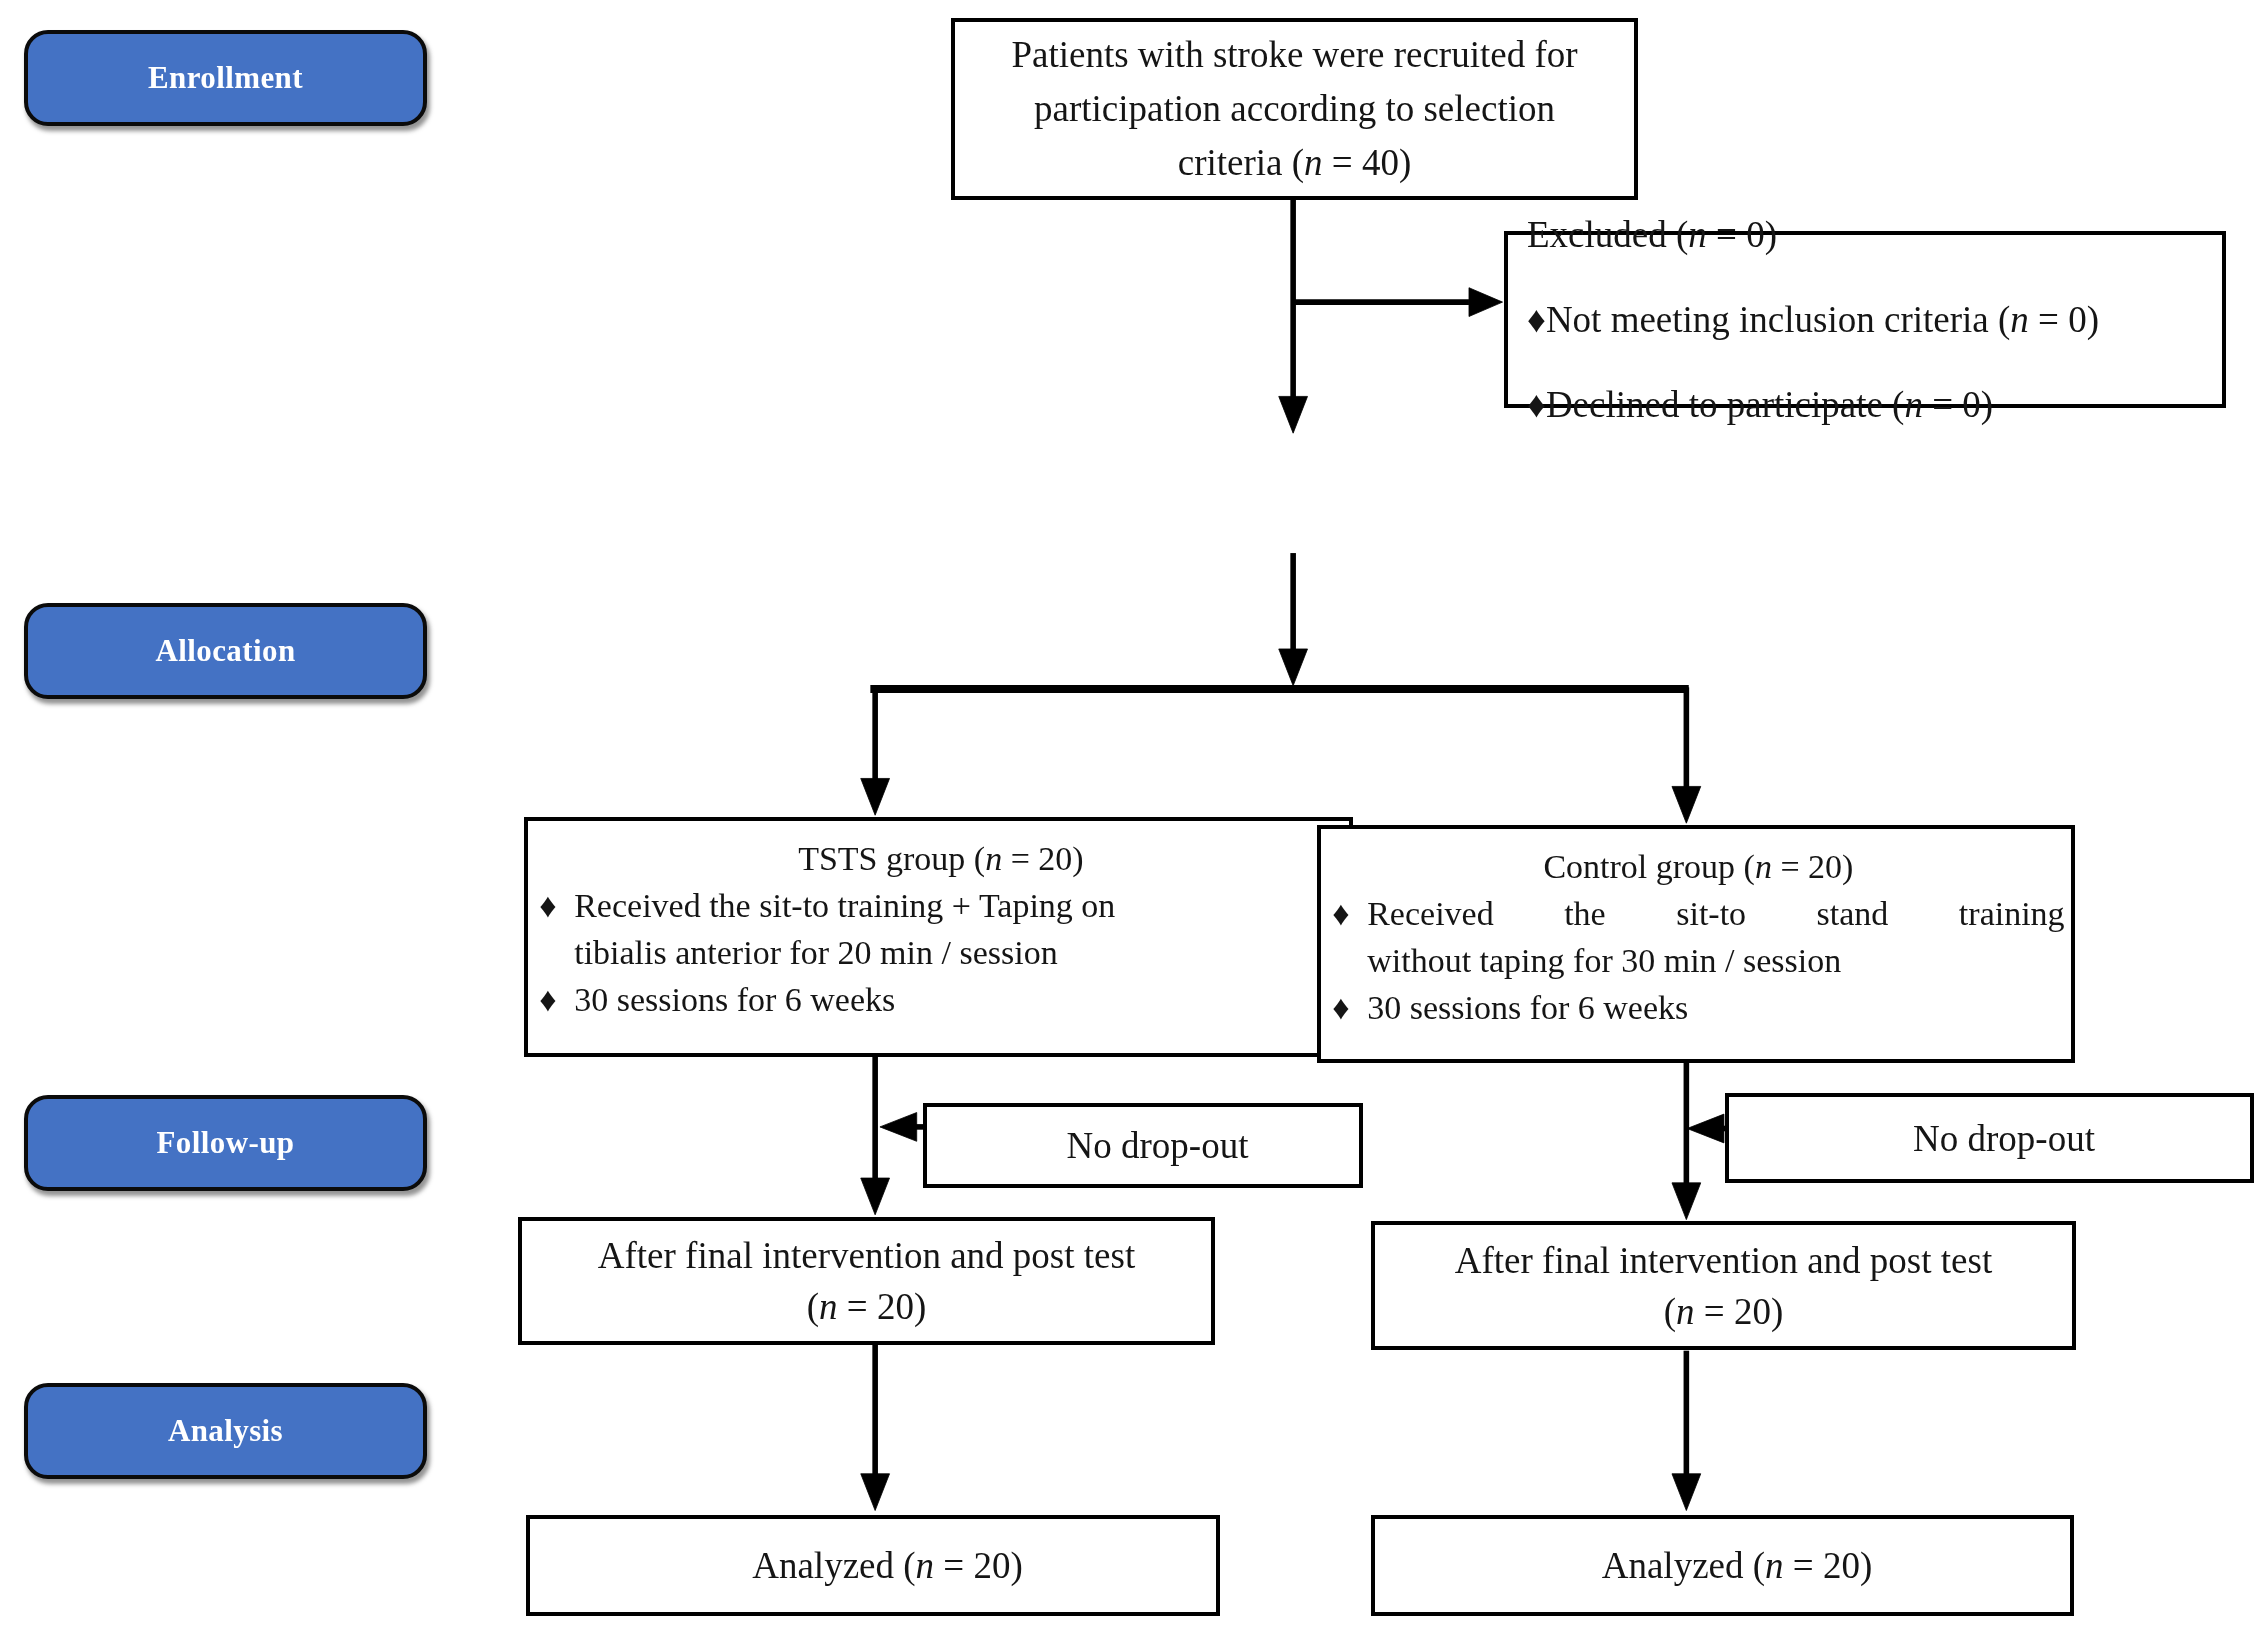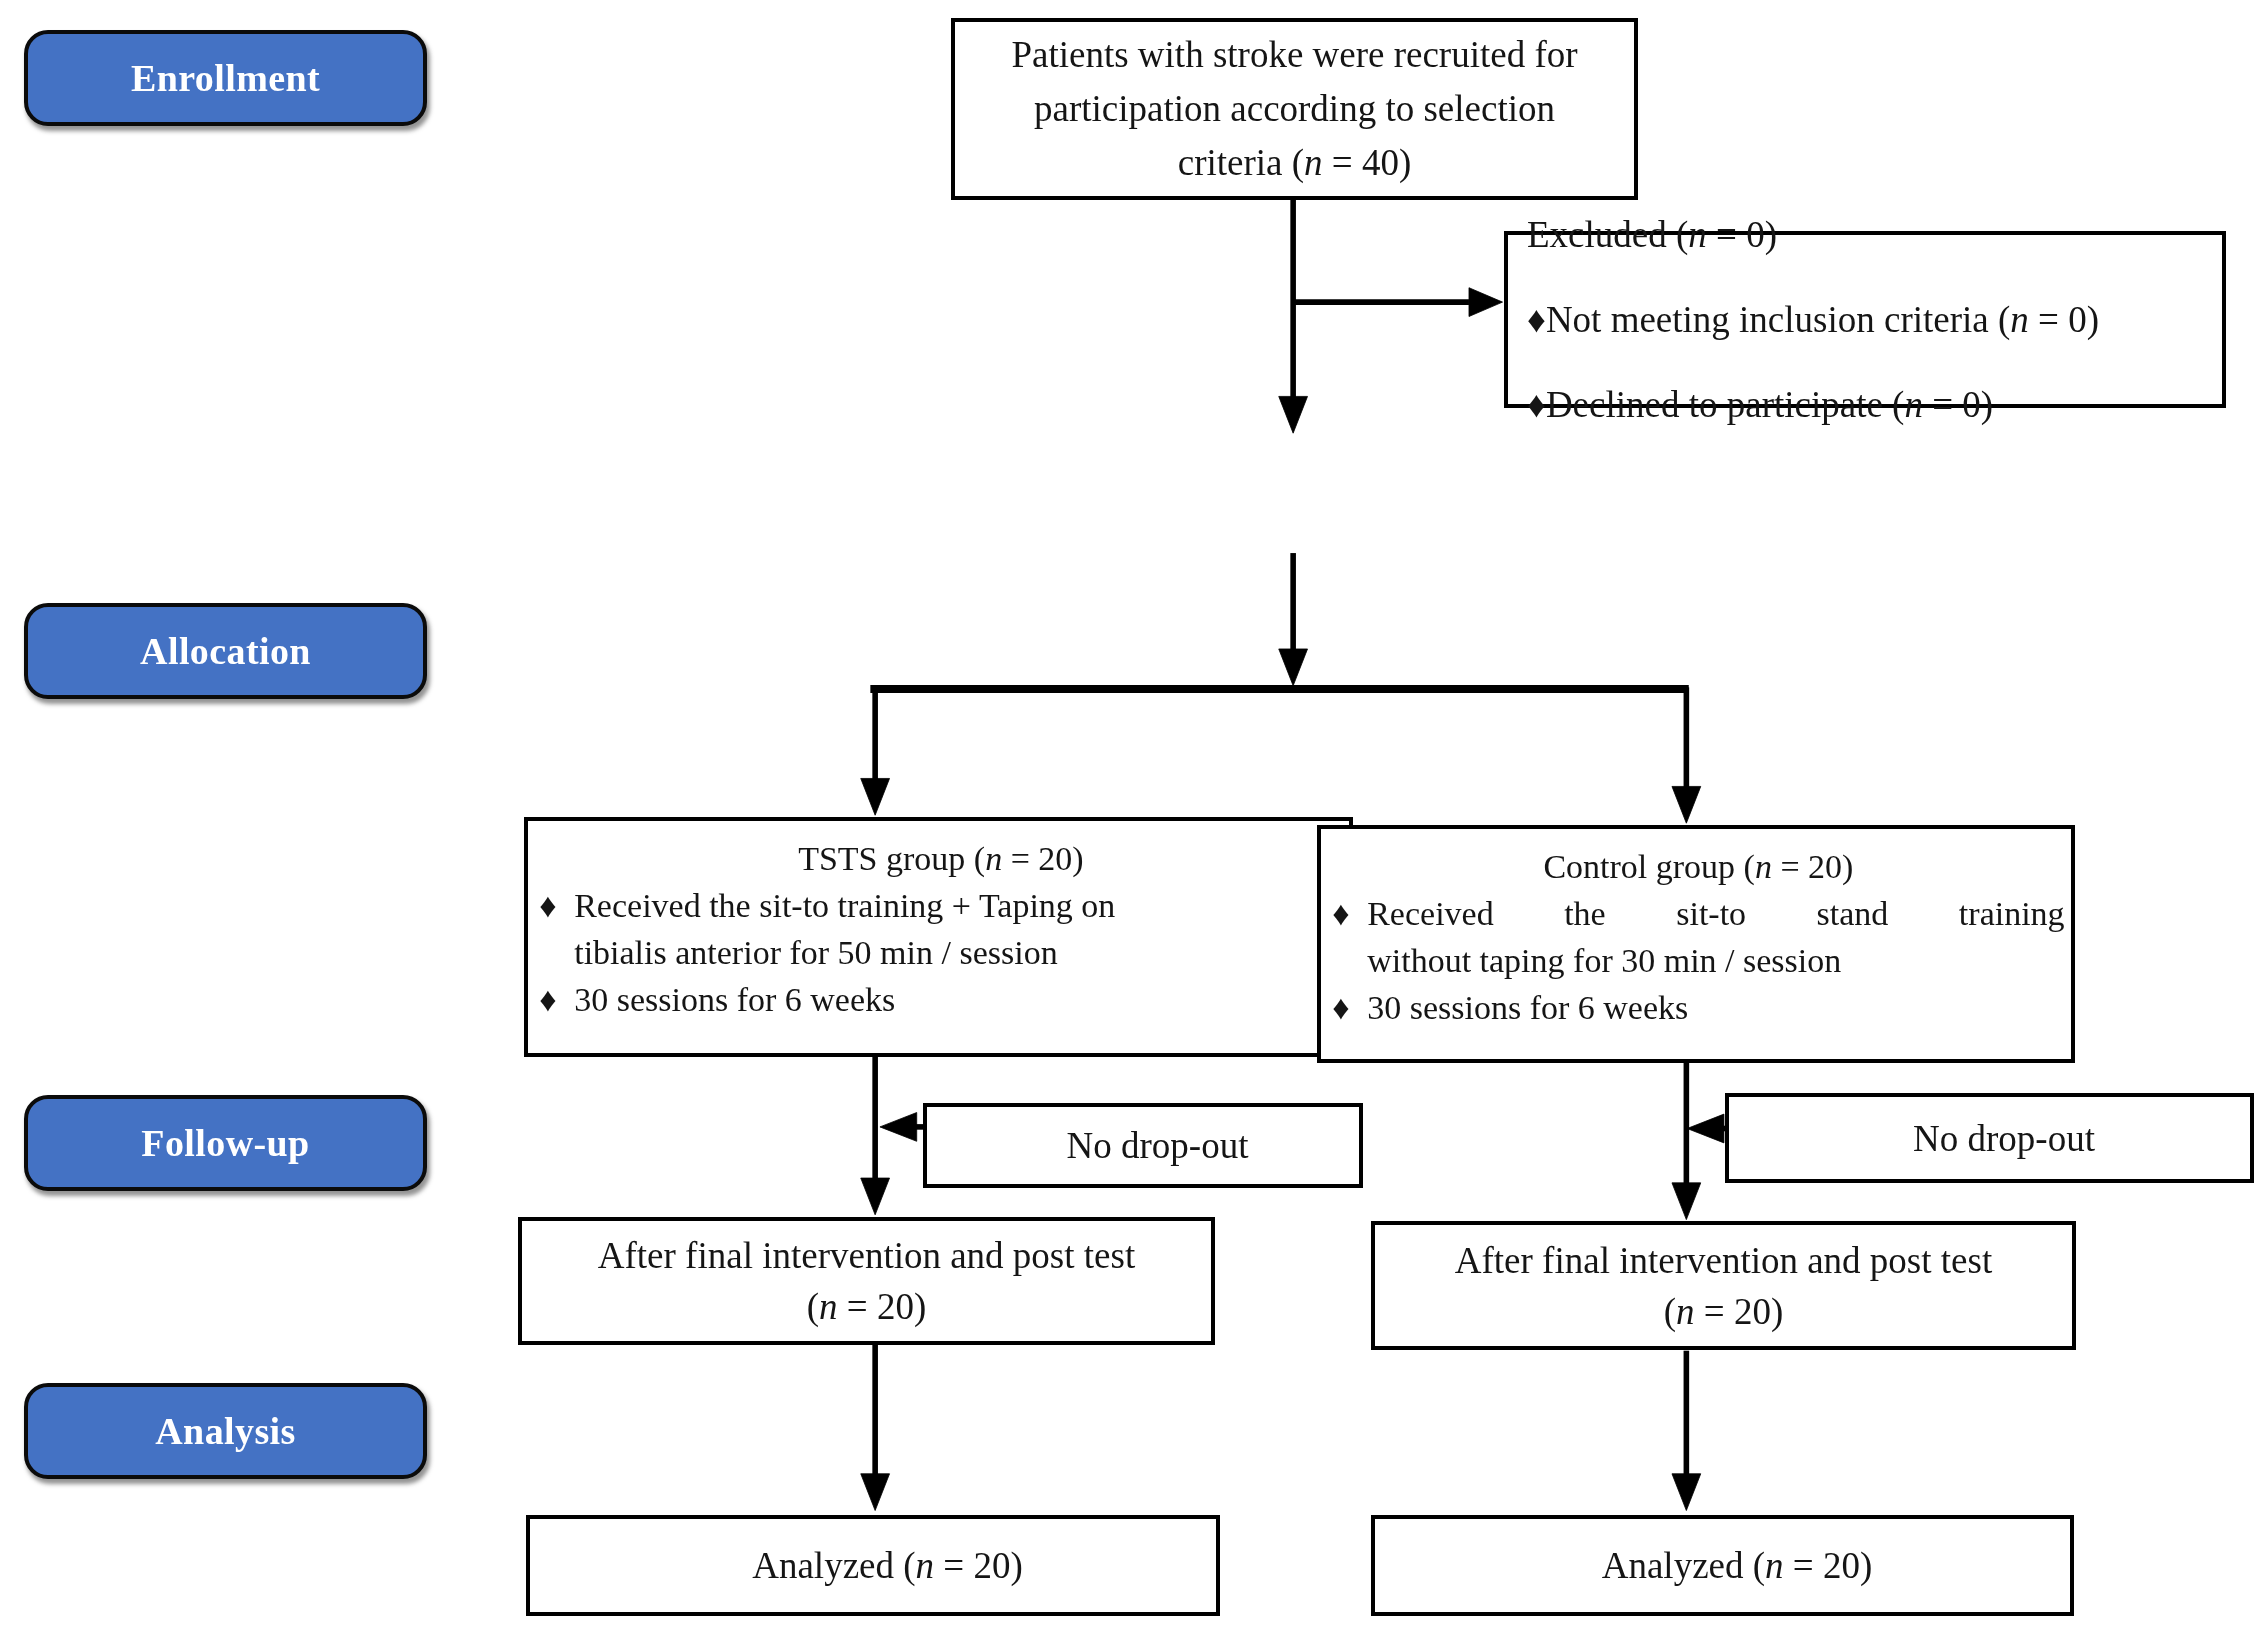--- a/index.html
+++ b/index.html
@@ -21,21 +21,21 @@
   }
   svg.connectors{position:absolute;left:0;top:0;width:2261px;height:1644px;}
 
   
   .stage{
     position:absolute;left:24px;width:395px;height:88px;
     background:var(--stage-fill);
     border:4px solid #0b0b0b;border-radius:24px;
     box-shadow:2.4px 4.8px 4px rgba(60,60,60,.55);
     display:flex;align-items:center;justify-content:center;
-    color:var(--stage-text);font-weight:bold;font-size:38px;
+    color:var(--stage-text);font-weight:bold;font-size:31px;
     letter-spacing:0.4px;
   }
 
   
   .fbox{
     position:absolute;background:#fff;
     border:4.8px solid var(--box-border);
     box-sizing:border-box;
     display:flex;flex-direction:column;justify-content:center;
     font-size:37px;line-height:53px;
@@ -122,21 +122,21 @@
     <span class="line"><span>♦</span><span>Declined to participate (<i>n</i> = 0)</span></span>
   </div>
 
 
   <div class="fbox gbox" style="left:524px;top:817px;width:829px;height:240px;">
     <div class="gtitle">TSTS group (<i>n</i> = 20)</div>
     <div class="bullet-row">
       <span class="bullet-glyph">♦</span>
       <span class="bullet-text">
           <span class="line">Received the sit-to training + Taping on</span>
-          <span class="line">tibialis anterior for 50 min / session</span>
+          <span class="line">tibialis anterior for 20 min / session</span>
         </span>
     </div>
     <div class="bullet-row">
       <span class="bullet-glyph">♦</span>
       <span class="bullet-text line">30 sessions for 6 weeks</span>
     </div>
   </div>
 
   <div class="fbox gbox" style="left:1317px;top:825px;width:758px;height:238px;">
     <div class="gtitle">Control group (<i>n</i> = 20)</div>

